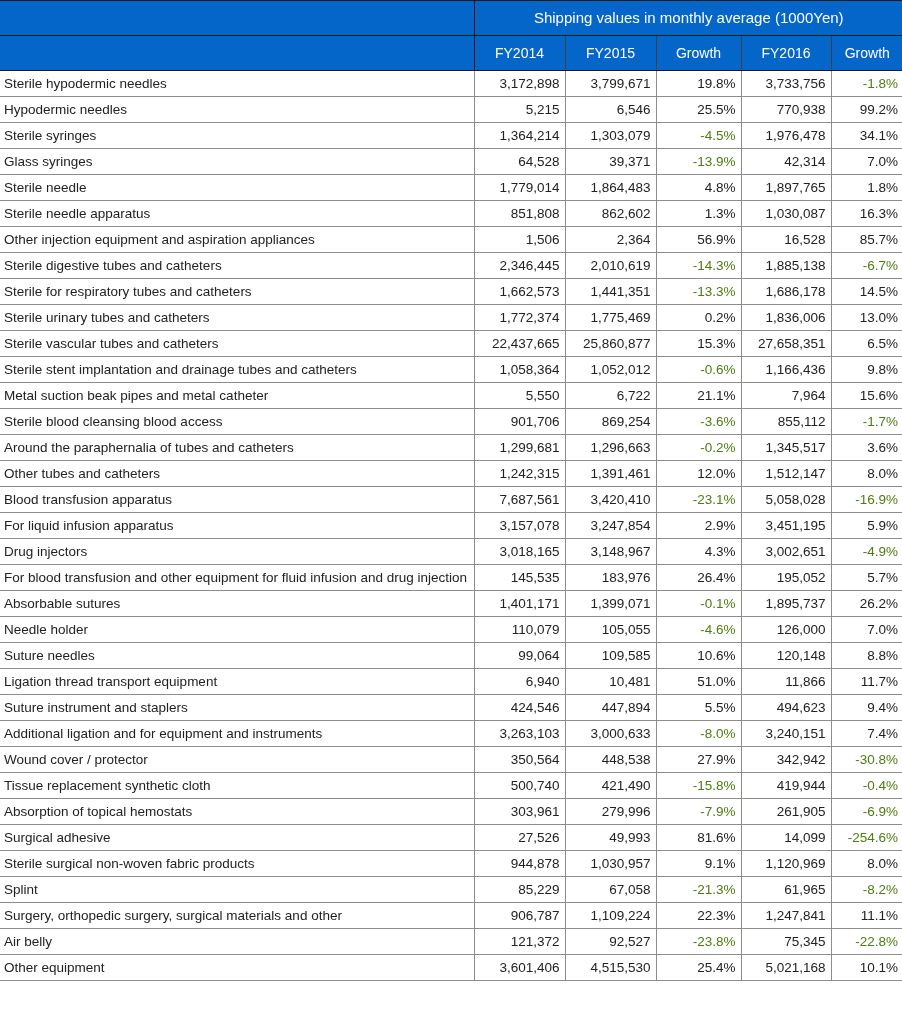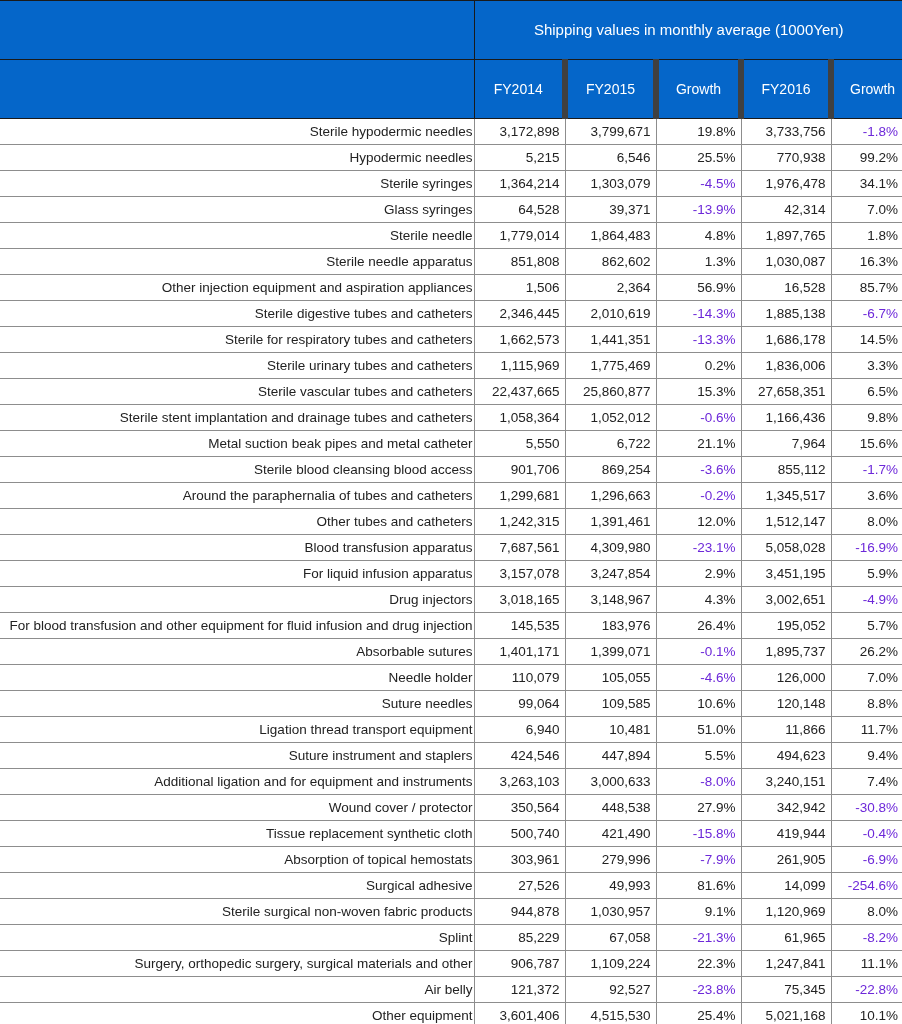--- a/index.html
+++ b/index.html
@@ -30,74 +30,74 @@
   table.grid col.c-num   { width: 91px; }
   table.grid col.c-pct   { width: 85px; }
   table.grid col.c-num2  { width: 90px; }
   table.grid col.c-pct2  { width: 72px; }
 
   
   tr.hdr-top th, tr.hdr-sub th {
     background: #0566C9;
     color: #ffffff;
     font-weight: normal;
-    padding: 16px;
+    padding: 4px;
     height: 26px;
     line-height: 26px;
     border: 1px solid #1a1a1a;
     border-left: none;
     border-right: none;
     text-align: center;
     white-space: nowrap;
     overflow: hidden;
   }
   tr.hdr-top th.span-title {
     font-size: 15px;
     border-left: 1px solid #1a1a1a;
   }
   tr.hdr-top th.blank-left {
     border-left: none;
   }
   tr.hdr-sub th {
     font-size: 14px;
-    border-left: 6px solid #404040;
+    border-left: 1px solid #404040;
   }
   tr.hdr-sub th.blank-left {
     border-left: none;
   }
   tr.hdr-sub th.first-sub { border-left: 1px solid #1a1a1a; }
 
   
   tbody td {
     height: 25px;
     line-height: 25px;
     padding: 0;
     border-bottom: 1px solid #8d8d8d;
     white-space: nowrap;
     overflow: hidden;
     color: #222222;
     font-size: 13.5px;
   }
   tbody td.label {
-    text-align: right;
+    text-align: left;
     padding-left: 4px;
     padding-right: 1px;
     border-right: 1px solid #8d8d8d;
     text-overflow: clip;
   }
   tbody td.val {
     text-align: right;
     padding-right: 5px;
     border-right: 1px solid #8d8d8d;
   }
   tbody td.val.last {
     border-right: none;
   }
   tbody tr:first-child td { border-top: none; }
-  .neg { color: #6d28d9; }
+  .neg { color: #4d7c0f; }
 </style>
 </head>
 <body>
 
 <div class="sheet">
 
   <table class="grid">
     <colgroup>
       <col class="c-label">
         <col class="c-num">
@@ -188,25 +188,25 @@
         <tr>
           <td class="label">Sterile for respiratory tubes and catheters</td>
           <td class="val">1,662,573</td>
           <td class="val">1,441,351</td>
           <td class="val neg">-13.3%</td>
           <td class="val">1,686,178</td>
           <td class="val last">14.5%</td>
         </tr>
         <tr>
           <td class="label">Sterile urinary tubes and catheters</td>
-          <td class="val">1,115,969</td>
+          <td class="val">1,772,374</td>
           <td class="val">1,775,469</td>
           <td class="val">0.2%</td>
           <td class="val">1,836,006</td>
-          <td class="val last">3.3%</td>
+          <td class="val last">13.0%</td>
         </tr>
         <tr>
           <td class="label">Sterile vascular tubes and catheters</td>
           <td class="val">22,437,665</td>
           <td class="val">25,860,877</td>
           <td class="val">15.3%</td>
           <td class="val">27,658,351</td>
           <td class="val last">6.5%</td>
         </tr>
         <tr>
@@ -245,21 +245,21 @@
           <td class="label">Other tubes and catheters</td>
           <td class="val">1,242,315</td>
           <td class="val">1,391,461</td>
           <td class="val">12.0%</td>
           <td class="val">1,512,147</td>
           <td class="val last">8.0%</td>
         </tr>
         <tr>
           <td class="label">Blood transfusion apparatus</td>
           <td class="val">7,687,561</td>
-          <td class="val">4,309,980</td>
+          <td class="val">3,420,410</td>
           <td class="val neg">-23.1%</td>
           <td class="val">5,058,028</td>
           <td class="val last neg">-16.9%</td>
         </tr>
         <tr>
           <td class="label">For liquid infusion apparatus</td>
           <td class="val">3,157,078</td>
           <td class="val">3,247,854</td>
           <td class="val">2.9%</td>
           <td class="val">3,451,195</td>

